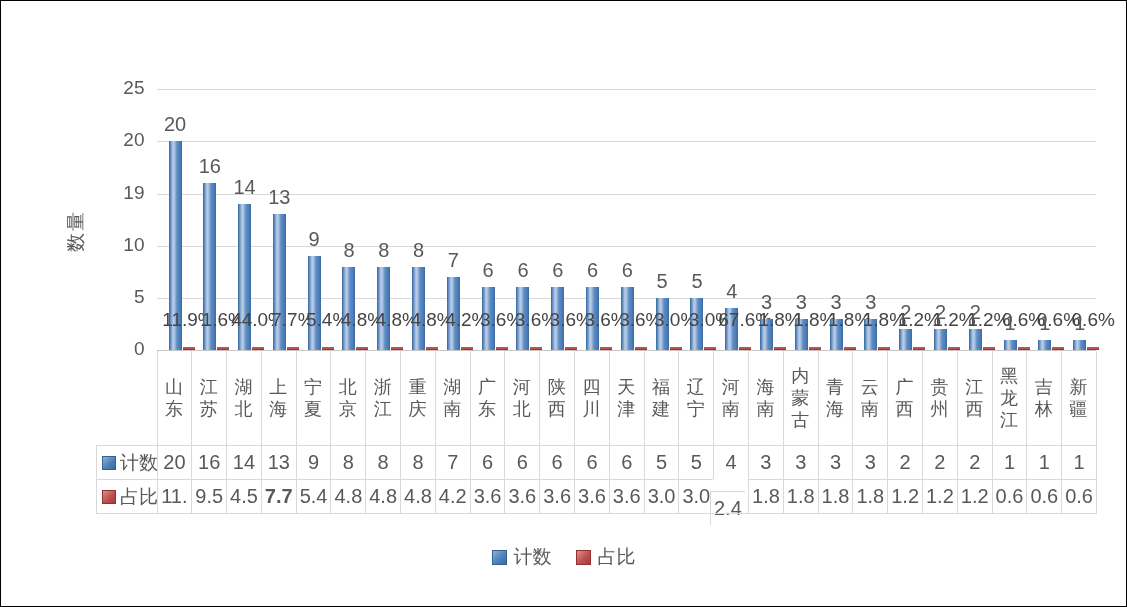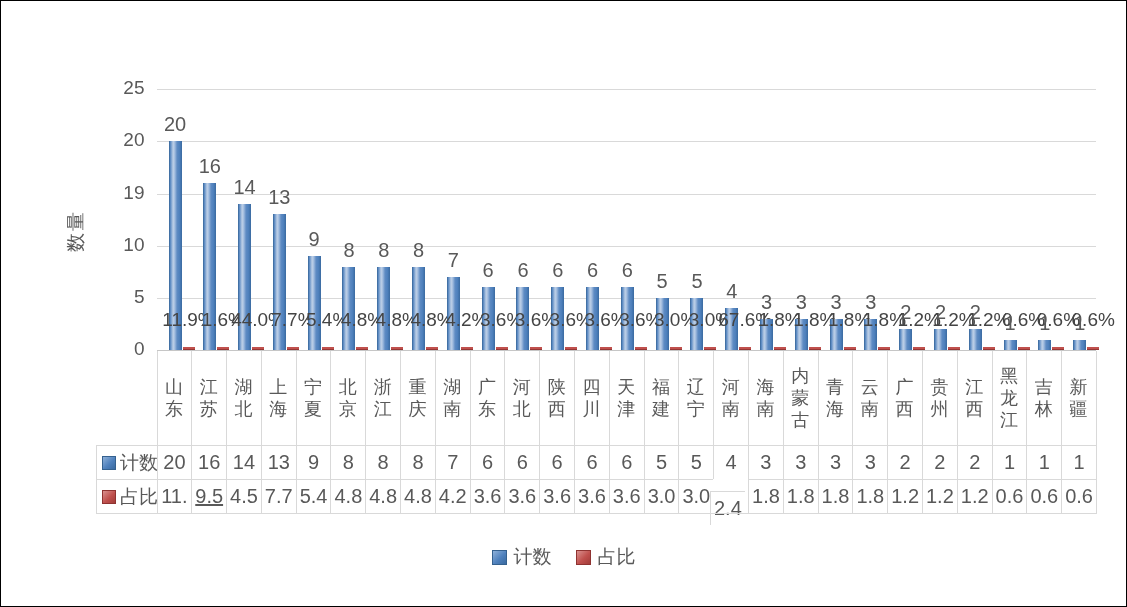--- a/index.html
+++ b/index.html
@@ -363,23 +363,23 @@
       <div class="tcell" style="left: 921.019px; top: 444px; width: 34.7963px; height: 34px;">2</div>
       <div class="tcell" style="left: 955.815px; top: 444px; width: 34.7963px; height: 34px;">2</div>
       <div class="tcell" style="left: 990.611px; top: 444px; width: 34.7963px; height: 34px;">1</div>
       <div class="tcell" style="left: 1025.41px; top: 444px; width: 34.7963px; height: 34px;">1</div>
       <div class="tcell" style="left: 1060.2px; top: 444px; width: 34.7963px; height: 34px;">1</div>
       <div class="tcell hdr" style="left: 95px; top: 478px; width: 60.5px; height: 34px;">
         <span class="sw red"></span>
         <span>占比</span>
       </div>
       <div class="tcell" style="left: 155.5px; top: 478px; width: 34.7963px; height: 34px;">11.</div>
-      <div class="tcell" style="left: 190.296px; top: 478px; width: 34.7963px; height: 34px; text-decoration: underline;">9.5</div>
+      <div class="tcell" style="left: 190.296px; top: 478px; width: 34.7963px; height: 34px;">9.5</div>
       <div class="tcell" style="left: 225.093px; top: 478px; width: 34.7963px; height: 34px;">4.5</div>
-      <div class="tcell" style="left: 259.889px; top: 478px; width: 34.7963px; height: 34px;">7.7</div>
+      <div class="tcell" style="left: 259.889px; top: 478px; width: 34.7963px; height: 34px; font-weight: bold;">7.7</div>
       <div class="tcell" style="left: 294.685px; top: 478px; width: 34.7963px; height: 34px;">5.4</div>
       <div class="tcell" style="left: 329.481px; top: 478px; width: 34.7963px; height: 34px;">4.8</div>
       <div class="tcell" style="left: 364.278px; top: 478px; width: 34.7963px; height: 34px;">4.8</div>
       <div class="tcell" style="left: 399.074px; top: 478px; width: 34.7963px; height: 34px;">4.8</div>
       <div class="tcell" style="left: 433.87px; top: 478px; width: 34.7963px; height: 34px;">4.2</div>
       <div class="tcell" style="left: 468.667px; top: 478px; width: 34.7963px; height: 34px;">3.6</div>
       <div class="tcell" style="left: 503.463px; top: 478px; width: 34.7963px; height: 34px;">3.6</div>
       <div class="tcell" style="left: 538.259px; top: 478px; width: 34.7963px; height: 34px;">3.6</div>
       <div class="tcell" style="left: 573.056px; top: 478px; width: 34.7963px; height: 34px;">3.6</div>
       <div class="tcell" style="left: 607.852px; top: 478px; width: 34.7963px; height: 34px;">3.6</div>

